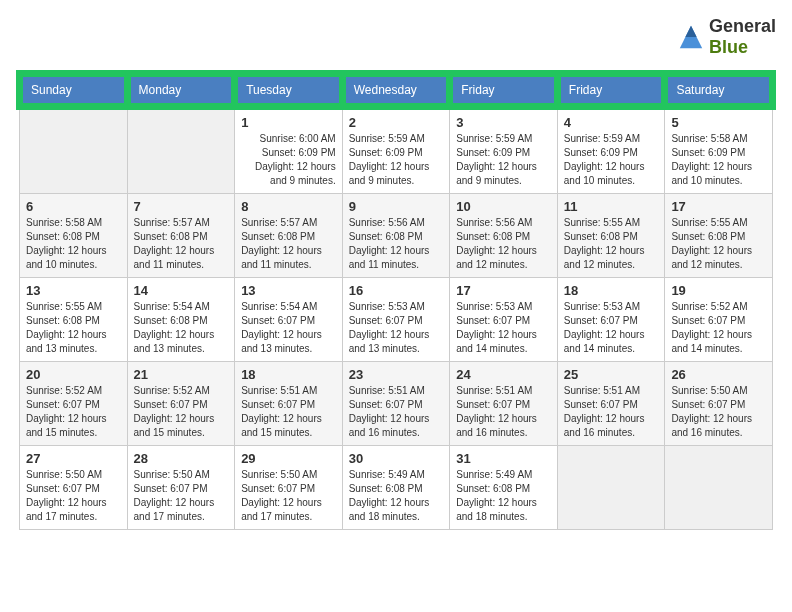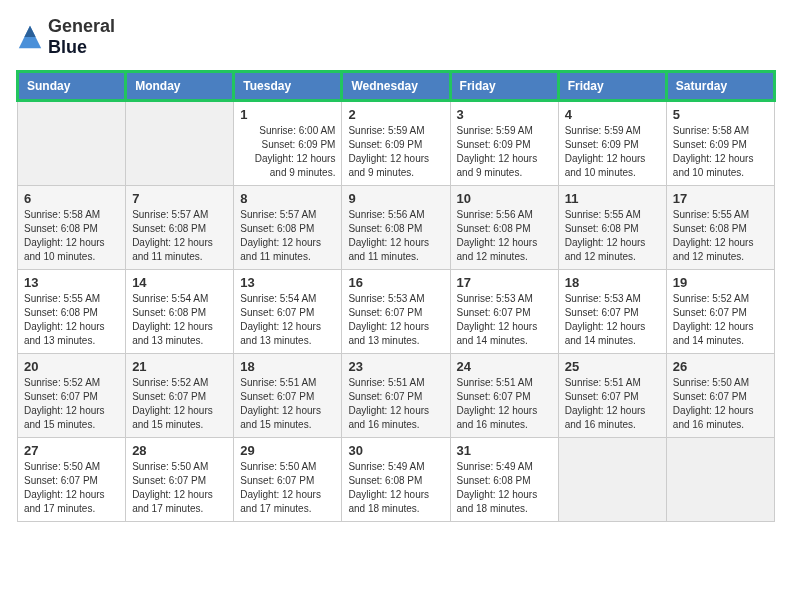--- a/index.html
+++ b/index.html
@@ -5,38 +5,38 @@
     * { box-sizing: border-box; margin: 0; padding: 0; }
     body {
       font-family: Arial, sans-serif;
       background: #fff;
       width: 792px;
       min-height: 612px;
       padding: 16px;
     }
     .header {
       display: flex;
-      justify-content: flex-start;
+      justify-content: flex-end;
       align-items: flex-start;
       margin-bottom: 12px;
     }
     .logo {
       display: flex;
       align-items: center;
       gap: 4px;
     }
     .logo-text-general {
       font-size: 18px;
       font-weight: bold;
       color: #333;
     }
     .logo-text-blue {
       font-size: 18px;
       font-weight: bold;
-      color: #0f172a;
+      color: #4d7c0f;
     }
     .logo-icon {
       width: 28px;
       height: 28px;
     }
     .title-block {
       text-align: right;
     }
     .title-block h1 {
       font-size: 32px;
@@ -51,22 +51,22 @@
     .calendar {
       width: 100%;
       border-collapse: collapse;
     }
     .calendar thead th {
       background-color: #4a7fc1;
       color: #fff;
       font-size: 12px;
       padding: 6px 8px;
       text-align: left;
-      font-weight: bold;
-      border: 3px solid #22c55e;
+      font-weight: normal;
+      border: 7px solid #22c55e;
     }
     .calendar tbody td {
       vertical-align: top;
       border: 1px solid #ccc;
       padding: 5px 6px;
       font-size: 10px;
       color: #333;
       width: calc(100% / 7);
       min-height: 80px;
     }

